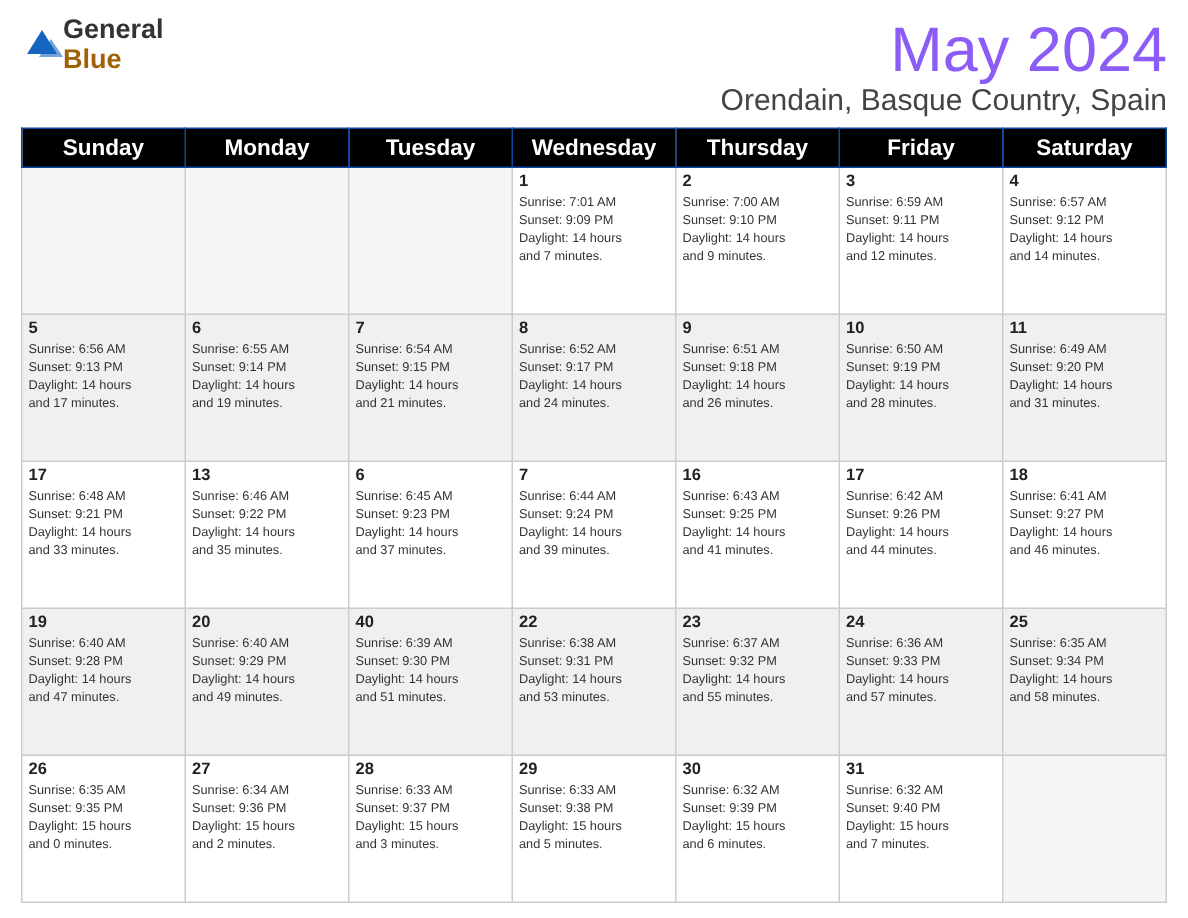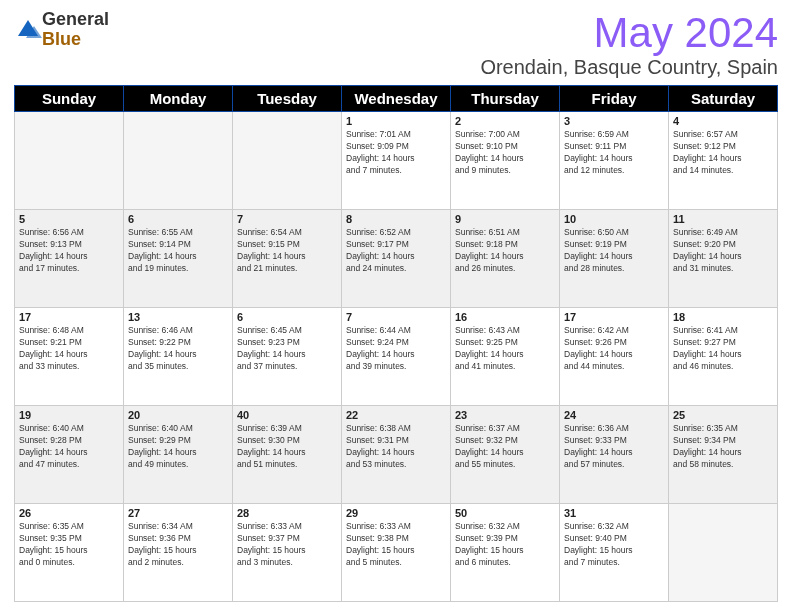--- a/index.html
+++ b/index.html
@@ -252,21 +252,21 @@
           </td>
           <td>
             <span class="day-number">28</span>
             <div class="day-info">Sunrise: 6:33 AM<br>Sunset: 9:37 PM<br>Daylight: 15 hours<br>and 3 minutes.</div>
           </td>
           <td>
             <span class="day-number">29</span>
             <div class="day-info">Sunrise: 6:33 AM<br>Sunset: 9:38 PM<br>Daylight: 15 hours<br>and 5 minutes.</div>
           </td>
           <td>
-            <span class="day-number">50</span>
+            <span class="day-number">30</span>
             <div class="day-info">Sunrise: 6:32 AM<br>Sunset: 9:39 PM<br>Daylight: 15 hours<br>and 6 minutes.</div>
           </td>
           <td>
             <span class="day-number">31</span>
             <div class="day-info">Sunrise: 6:32 AM<br>Sunset: 9:40 PM<br>Daylight: 15 hours<br>and 7 minutes.</div>
           </td>
           <td class="empty"></td>
         </tr>
       </tbody>
   </table>

